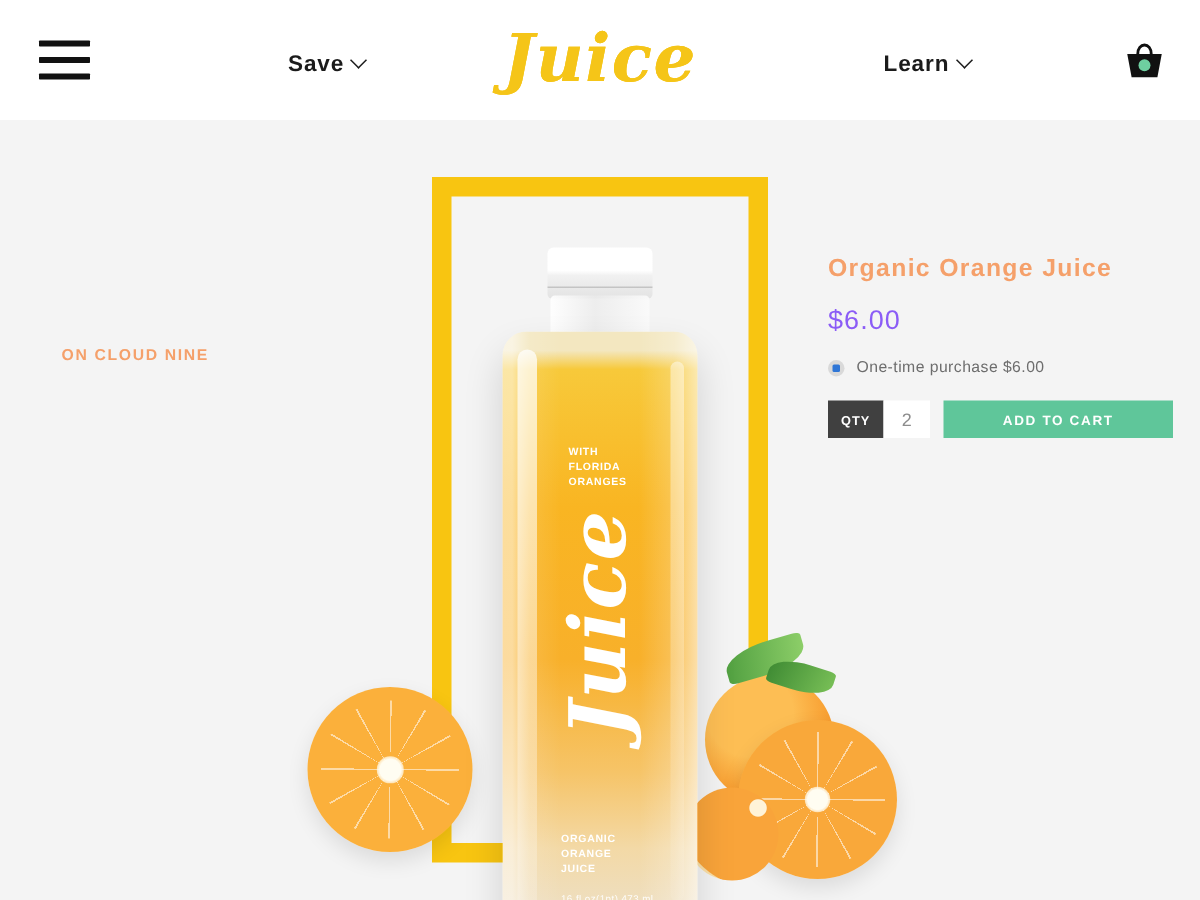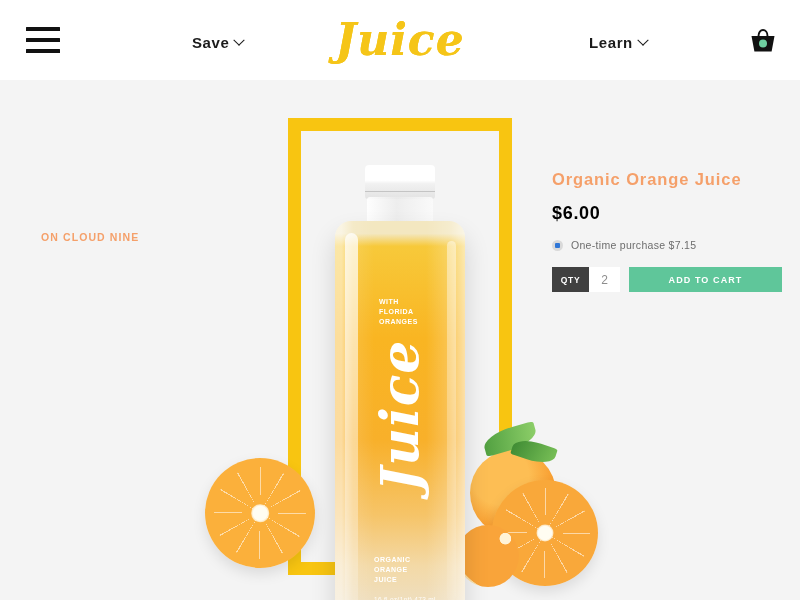--- a/index.html
+++ b/index.html
@@ -84,21 +84,21 @@
   }
 
   
   #product-panel { position: absolute; left: 552px; top: 90px; width: 230px; z-index: 6; }
   #product-title {
     font-size: 16.5px; font-weight: bold; color: #f5a06a;
     letter-spacing: .9px; margin-bottom: 14px;
     font-family: "Liberation Sans", sans-serif;
   }
   #product-price {
-    font-size: 18px; font-weight: bold; color: #000000;
+    font-size: 18px; font-weight: normal; color: #8b5cf6;
     letter-spacing: .7px; margin-bottom: 15px;
     font-family: "Liberation Sans", sans-serif;
   }
   .opt-row {
     display: flex; align-items: center; gap: 8px;
     margin-bottom: 12px; cursor: pointer;
   }
   .radio { width: 11px; height: 11px; border-radius: 50%; flex: 0 0 auto; position: relative; }
   .radio.on { background: #d9d9d9; }
   .radio.on::after {
@@ -333,21 +333,21 @@
 JUICE</div>
       <div class="lbl" id="lbl-volume">16 fl oz(1pt) 473 ml</div>
     </div>
 
     <div id="product-panel">
       <div id="product-title">Organic Orange Juice</div>
       <div id="product-price">$6.00</div>
 
       <div class="opt-row">
         <span class="radio on"></span>
-        <span class="opt-label">One-time purchase $7.15</span>
+        <span class="opt-label">One-time purchase $6.00</span>
       </div>
 
 
       <div id="buy-row">
         <div id="qty-badge">QTY</div>
         <div id="qty-value">2</div>
         <button id="add-to-cart">ADD TO CART</button>
       </div>
     </div>
 

